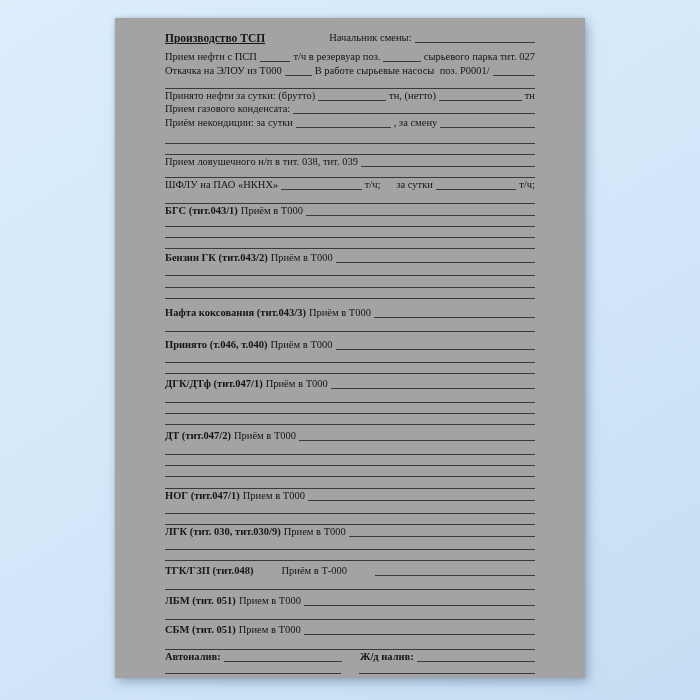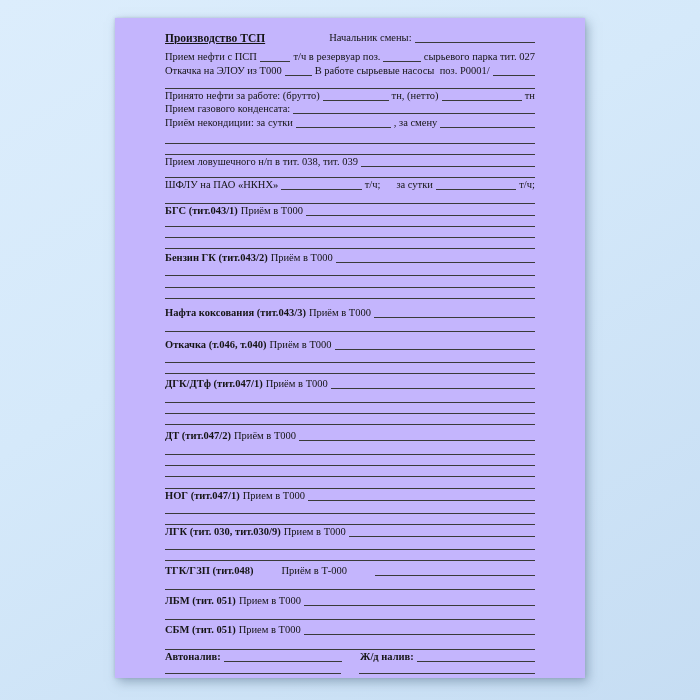--- a/index.html
+++ b/index.html
@@ -3,21 +3,21 @@
 <meta charset="utf-8">
 <style>
   html,body{margin:0;padding:0;}
   body{
     width:700px;height:700px;position:relative;overflow:hidden;
     background:linear-gradient(148deg,#dcedfc 0%,#d5e9fa 40%,#c6ddf3 100%);
     font-family:"Liberation Serif","DejaVu Serif",serif;
   }
   .page{
     position:absolute;left:115px;top:18px;width:470px;height:660px;
-    background:#c4b5fd;box-sizing:border-box;padding:12px 50px 0 50px;
+    background:#a3a3a3;box-sizing:border-box;padding:12px 50px 0 50px;
     box-shadow:3px 4px 10px rgba(100,125,152,.55),0 0 3px rgba(120,140,160,.35);
   }
   .row{
     display:flex;align-items:flex-end;height:13px;gap:3px;
     font-size:10.5px;color:#151515;white-space:nowrap;overflow:hidden;
   }
   .txt{line-height:12px;white-space:pre;flex:0 0 auto;}
   .b{font-weight:bold;}
   .tul{text-decoration:underline;}
   .line{border-bottom:1px solid #3a3a3a;height:1px;align-self:flex-end;margin-bottom:1px;flex-basis:8px;min-width:6px;}
@@ -43,21 +43,21 @@
         <span class="txt">сырьевого парка тит. 027</span>
       </div>
       <div class="row" style="margin-top: 1px;">
         <span class="txt">Откачка на ЭЛОУ из Т000</span>
         <span class="line" style="flex-grow: 0.55;"></span>
         <span class="txt">В работе сырьевые насосы  поз. Р0001/</span>
         <span class="line" style="flex-grow: 1;"></span>
       </div>
       <div class="blank" style="height: 11px;"></div>
       <div class="row">
-        <span class="txt">Принято нефти за работе: (брутто)</span>
+        <span class="txt">Принято нефти за сутки: (брутто)</span>
         <span class="line" style="flex-grow: 1;"></span>
         <span class="txt">тн, (нетто)</span>
         <span class="line" style="flex-grow: 1.25;"></span>
         <span class="txt">тн</span>
       </div>
       <div class="row">
         <span class="txt">Прием газового конденсата:</span>
         <span class="line" style="flex-grow: 1;"></span>
       </div>
       <div class="row" style="margin-top: 1px;">
@@ -99,21 +99,21 @@
       <div class="blank" style="height: 11px;"></div>
       <div class="blank" style="height: 11px;"></div>
       <div class="blank" style="height: 10px;"></div>
       <div class="row" style="margin-top: 7px;">
         <span class="txt b">Нафта коксования (тит.043/3)</span>
         <span class="txt">Приём в Т000</span>
         <span class="line" style="flex-grow: 1;"></span>
       </div>
       <div class="blank" style="height: 12px;"></div>
       <div class="row" style="margin-top: 6px;">
-        <span class="txt b">Откачка (т.046, т.040)</span>
+        <span class="txt b">Принято (т.046, т.040)</span>
         <span class="txt">Приём в Т000</span>
         <span class="line" style="flex-grow: 1;"></span>
       </div>
       <div class="blank" style="height: 11px;"></div>
       <div class="blank" style="height: 10px;"></div>
       <div class="row" style="margin-top: 3px;">
         <span class="txt b">ДГК/ДТф (тит.047/1)</span>
         <span class="txt">Приём в Т000</span>
         <span class="line" style="flex-grow: 1;"></span>
       </div>

